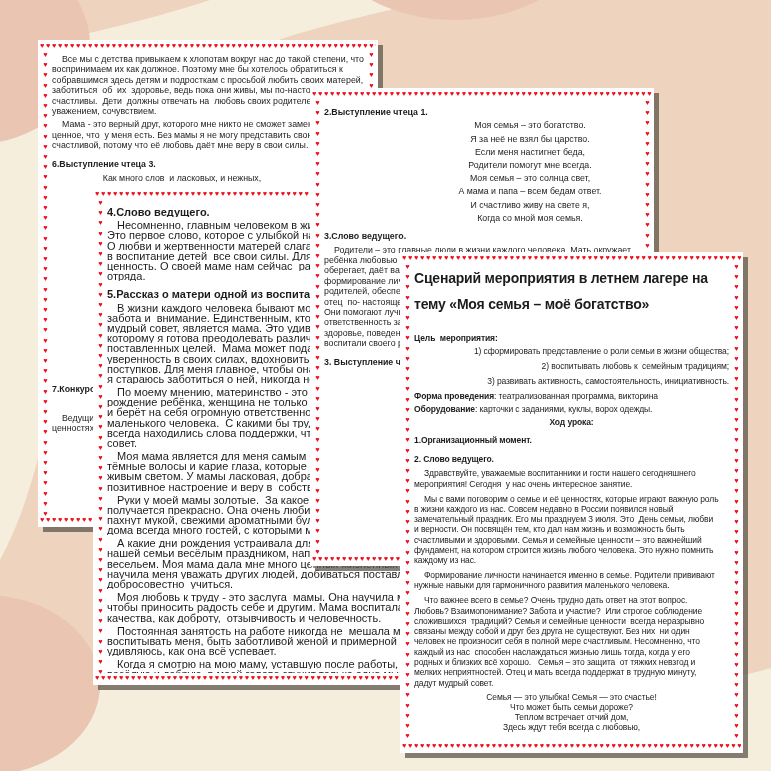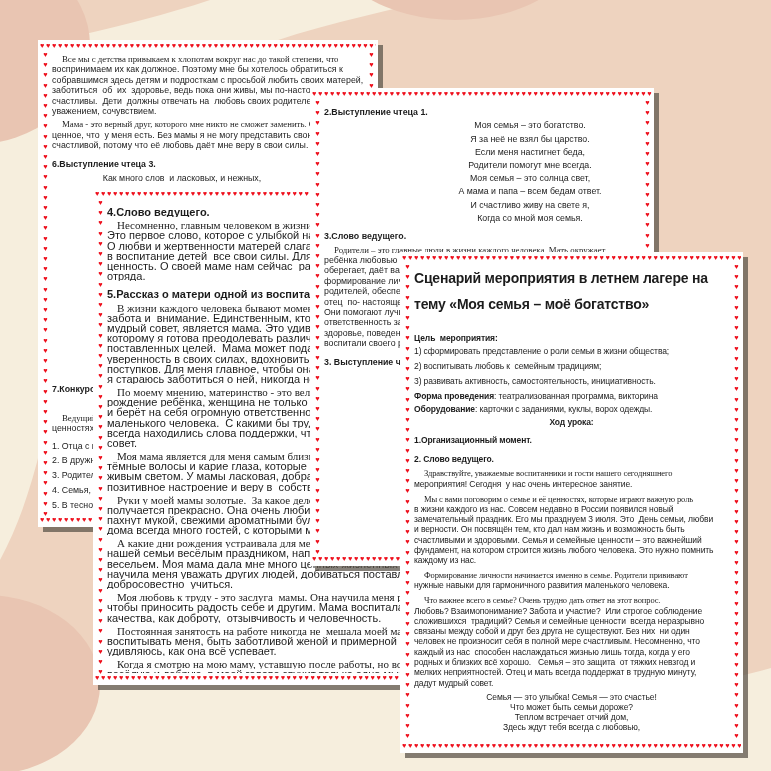--- a/index.html
+++ b/index.html
@@ -24,24 +24,24 @@
   }
   .h-top{top:2px;left:2px;right:2px;height:8px;}
   .h-bottom{bottom:3px;left:2px;right:2px;height:8px;}
   .h-left,.h-right{top:10px;bottom:11px;width:8px;writing-mode:vertical-rl;text-orientation:upright;letter-spacing:1.2px;}
   .h-left{left:3px;}
   .h-right{right:3px;}
   .content{
     position:absolute;left:14px;right:14px;top:11px;bottom:12px;overflow:hidden;
   }
   .line{white-space:pre;overflow:hidden;}
-  .first{text-indent:10px;font-family:Liberation Serif, serif;}
+  .first{text-indent:10px;}
   .blk-p{margin:3px 0;}
   .blk-h{font-weight:700;margin:8px 0 3px;white-space:pre;overflow:hidden;}
-  .blk-pl{margin:0 0 4.5px;}
+  .blk-pl{margin:0 0 4.5px;text-align:right;}
   .blk-c{text-align:center;}
   .blk-cb{text-align:center;font-weight:700;margin:3px 0;}
   .blk-lbl{margin:0 0 2.8px;}
   .blk-lbl b{font-weight:700;}
   .pg1 .content{font-size:8.8px;line-height:10.4px;}
   .pg1 .blk-c{margin:4px 0;padding-right:52px;}
   .pg2 .content{font-size:11px;line-height:10.2px;}
   .pg2 .blk-p{margin:2.8px 0;}
   .pg3 .content{font-size:8.8px;line-height:10.4px;}
   .pg3 .blk-c{margin:2.8px 0;padding-left:96px;}

